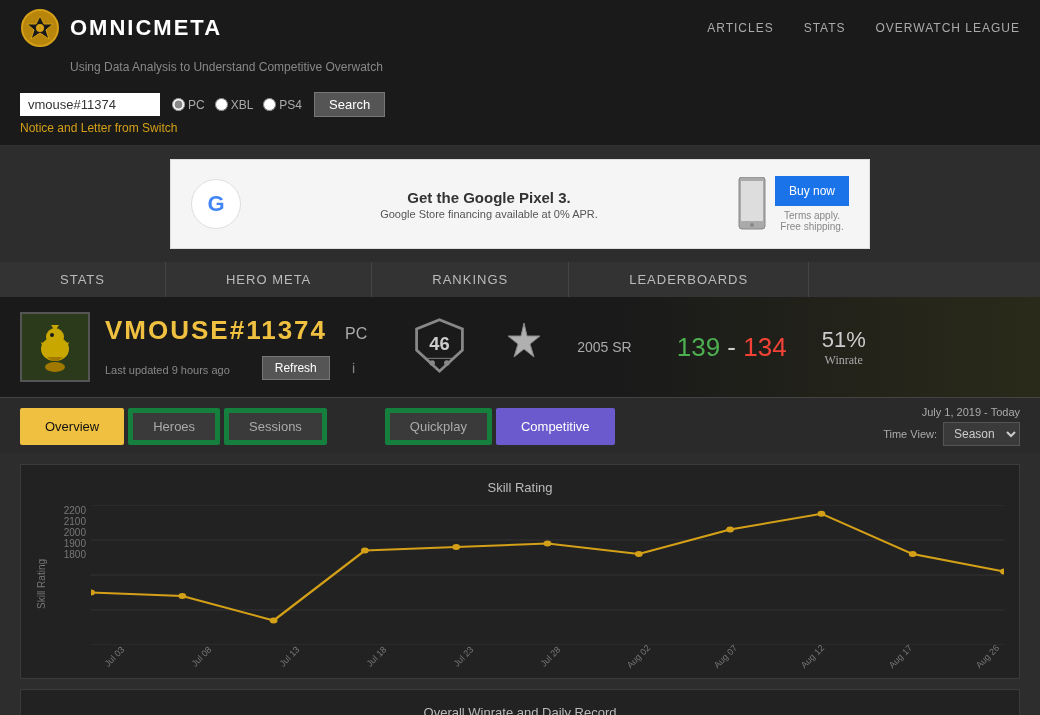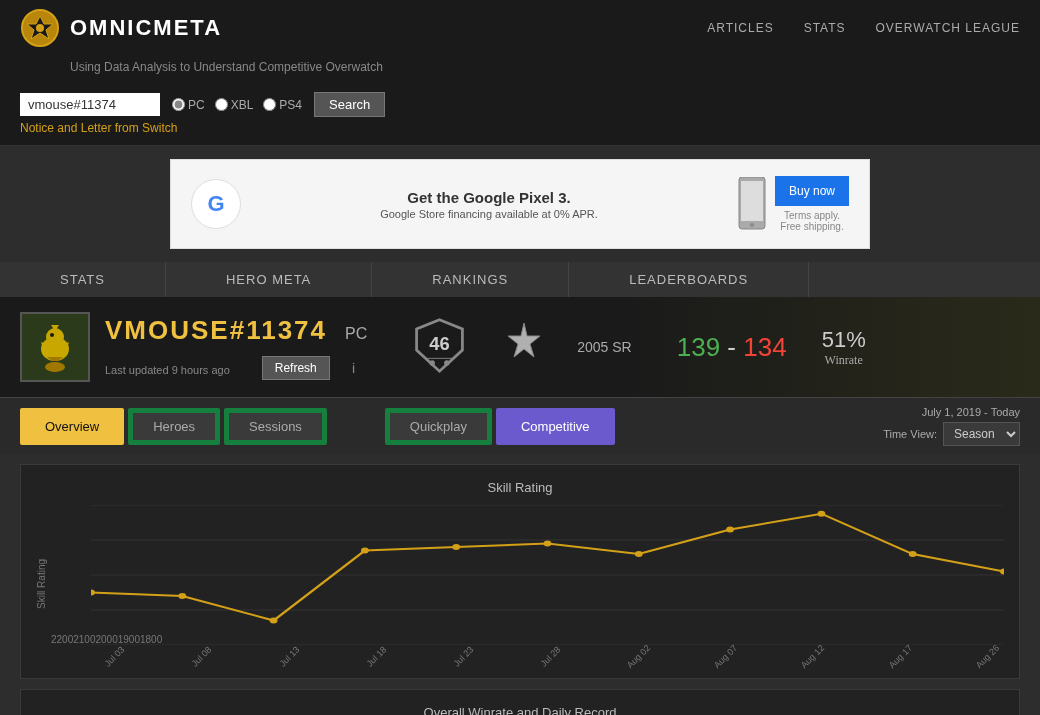--- a/index.html
+++ b/index.html
@@ -277,22 +277,22 @@
     }
     .chart-title {
       text-align: center;
       font-size: 13px;
       color: #bbb;
       margin-bottom: 10px;
     }
     .y-axis {
       width: 40px;
       display: flex;
-      flex-direction: row;
-      justify-content: space-between;
+      flex-direction: column;
+      justify-content: flex-start;
       align-items: flex-end;
       padding-right: 5px;
       font-size: 10px;
       color: #777;
       padding-bottom: 0;
     }
 
     
     .shield-svg {
       width: 55px;

